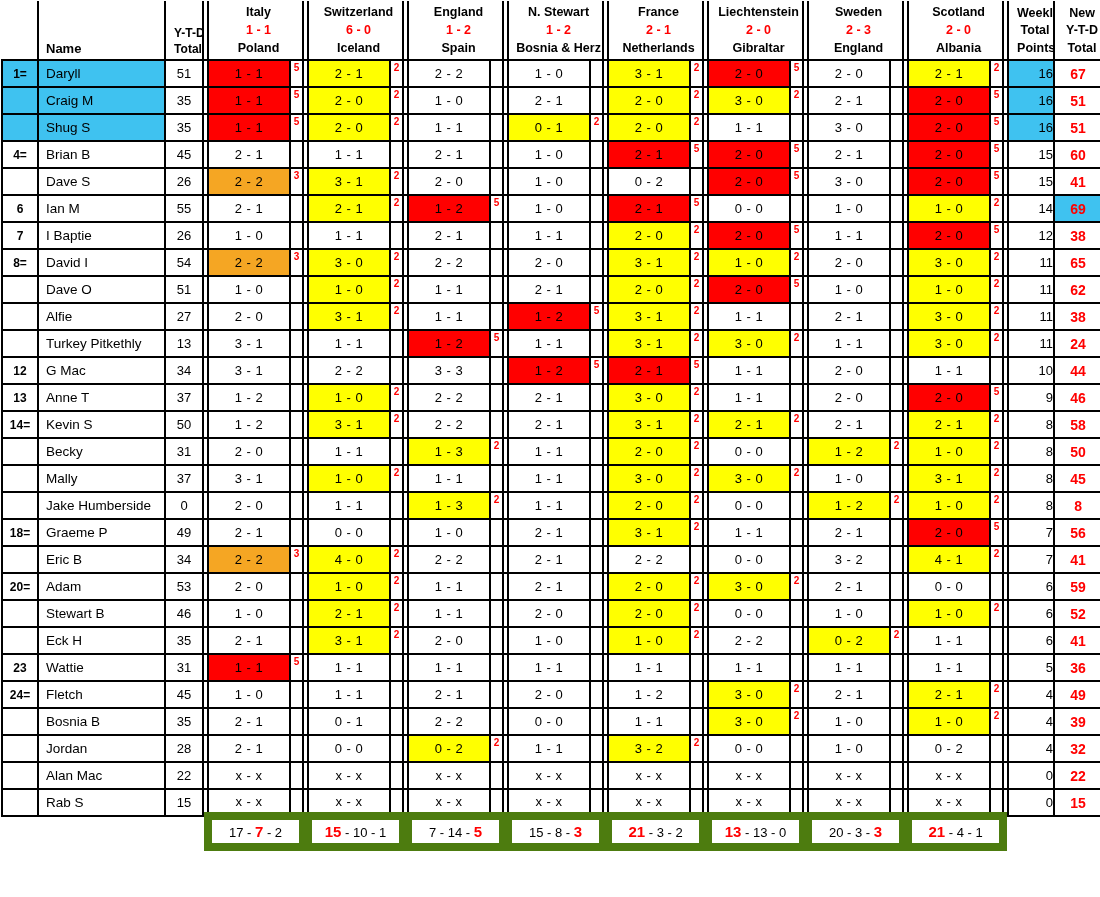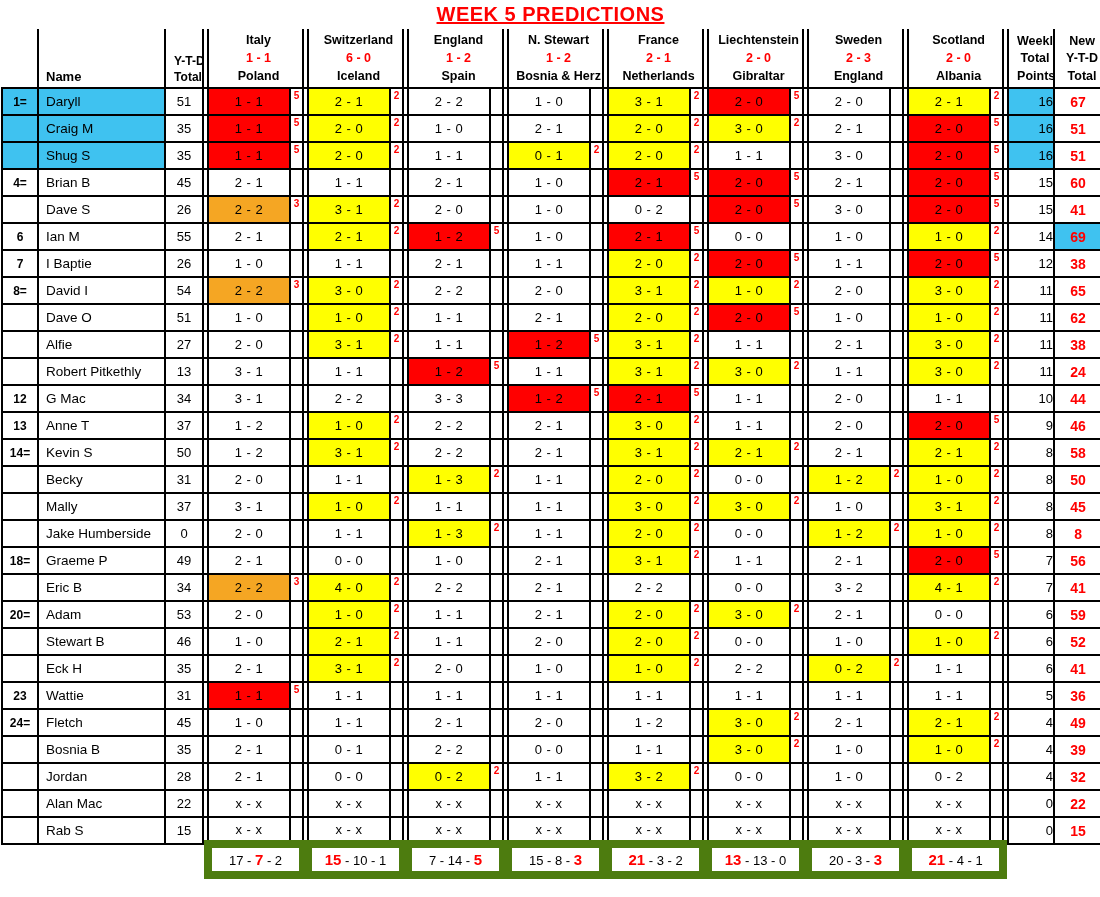--- a/index.html
+++ b/index.html
@@ -40,21 +40,20 @@
   .c-w{background:#fff;}
   .blank{border:none;}
   .total{border:8px solid #4d7c0f;text-align:center;font-size:13px;}
   .tpart{font-size:13px;}
   .tred{color:var(--accent);font-weight:bold;font-size:15px;}
 </style>
 </head>
 <body>
 
 <div class="sheet">
-  <div class="title">WEEK 5 PREDICTIONS</div>
 
   <table>
     <colgroup id="cols">
         <col style="width: 36px;">
         <col style="width: 127px;">
         <col style="width: 38px;">
         <col style="width: 5px;">
         <col style="width: 82px;">
         <col style="width: 13px;">
         <col style="width: 5px;">
@@ -467,21 +466,21 @@
           <td class="sup"></td>
           <td class="spacer"></td>
           <td class="score c-y">3 - 0</td>
           <td class="sup">2</td>
           <td class="spacer"></td>
           <td class="weekly">11</td>
           <td class="newtot">38</td>
         </tr>
         <tr>
           <td class="rank"></td>
-          <td class="pname">Robert Pitkethly</td>
+          <td class="pname">Turkey Pitkethly</td>
           <td class="ytd">13</td>
           <td class="spacer"></td>
           <td class="score c-w">3 - 1</td>
           <td class="sup"></td>
           <td class="spacer"></td>
           <td class="score c-w">1 - 1</td>
           <td class="sup"></td>
           <td class="spacer"></td>
           <td class="score c-r">1 - 2</td>
           <td class="sup">5</td>

